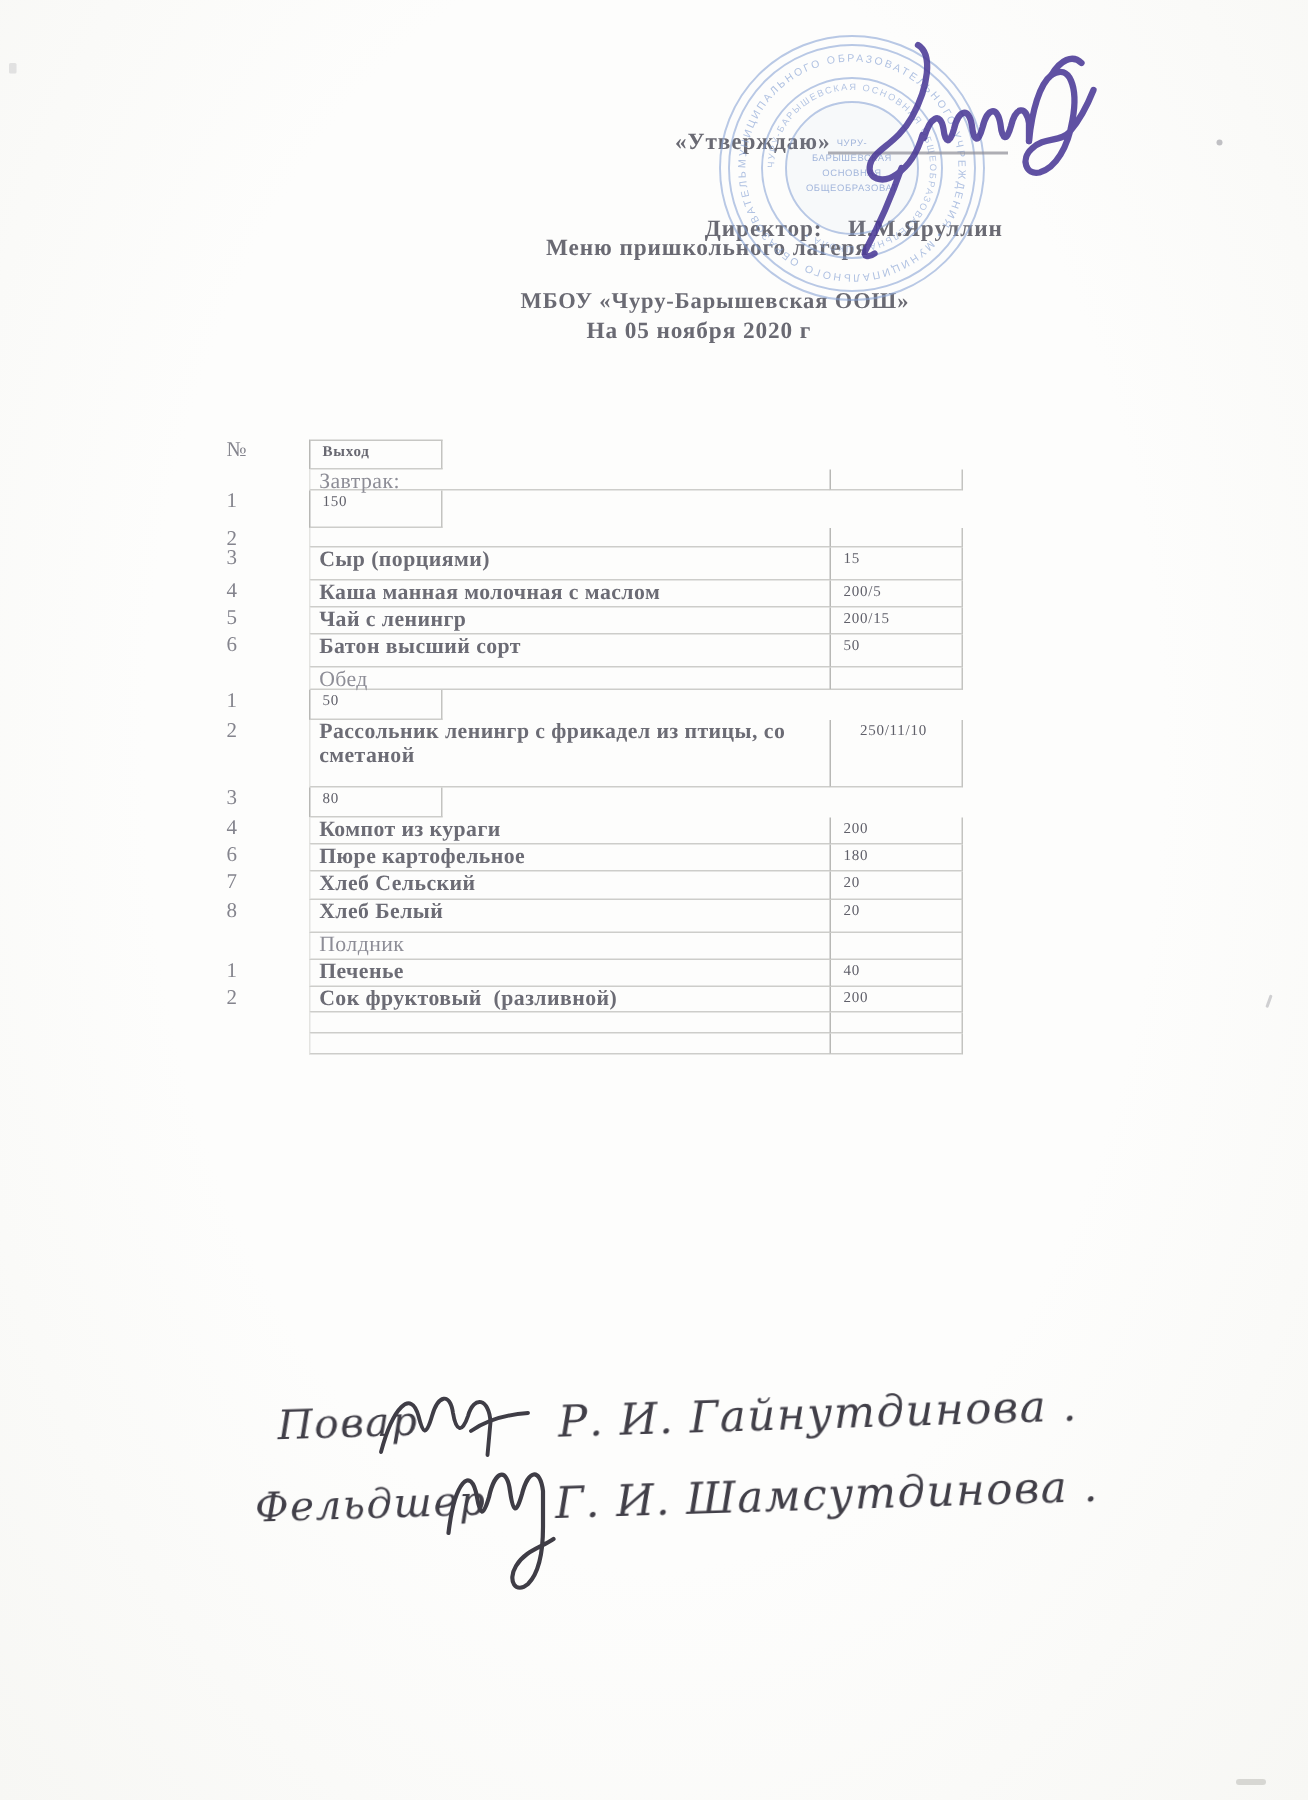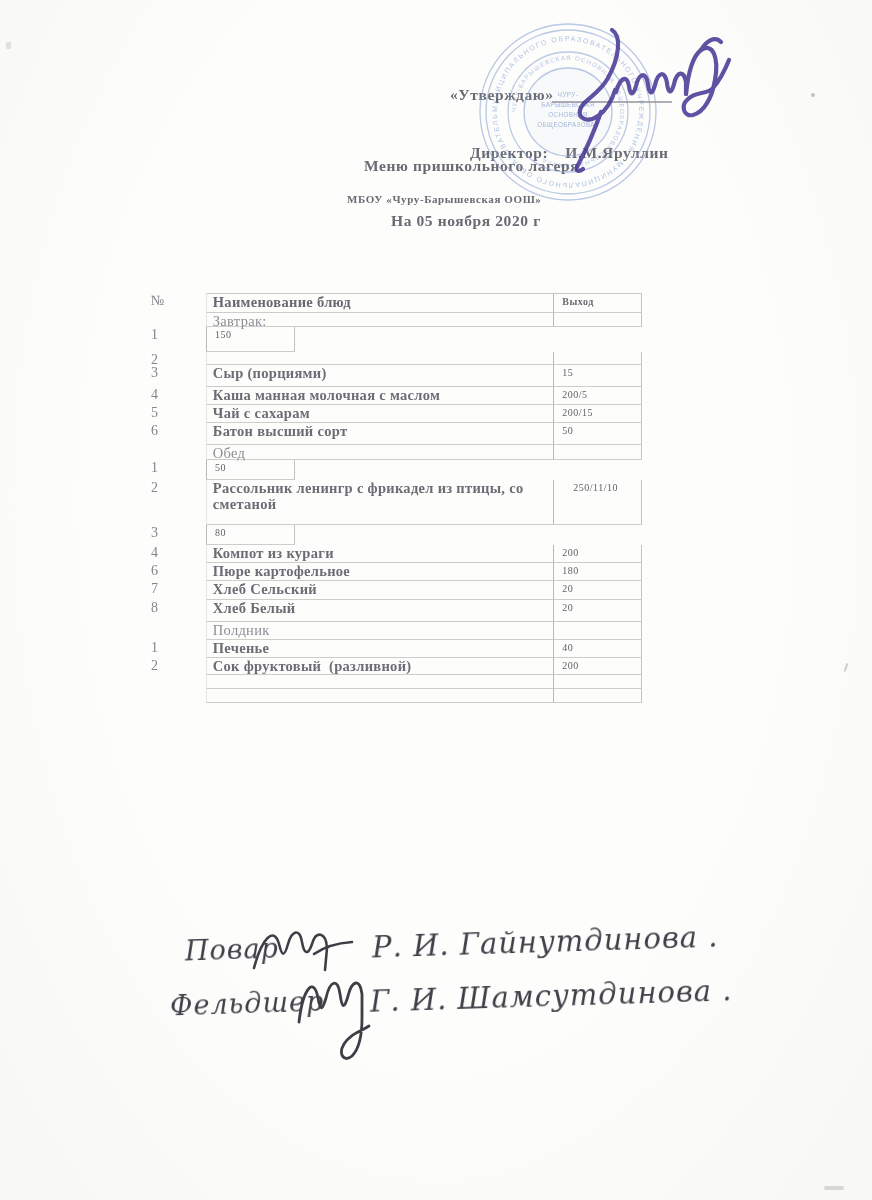--- a/index.html
+++ b/index.html
@@ -37,21 +37,21 @@
 </head>
 <body>
 
 <div class="page">
 
   <div class="txt" style="left:450px;top:86px;font-size:15.5px;">«Утверждаю»</div>
   <div class="txt" style="left:452px;top:126px;font-size:15.5px;font-family:Liberation Serif, serif;">
     <span>Директор:</span><span style="display:inline-block;width:17px;"></span><span>И.М.Яруллин</span>
   </div>
   <div class="txt" style="left:364px;top:157px;font-size:15.5px;">Меню пришкольного лагеря</div>
-  <div class="txt" style="left:347px;top:193px;font-size:11px;">МБОУ «Чуру-Барышевская ООШ»</div>
+  <div class="txt" style="left:347px;top:193px;font-size:15px;">МБОУ «Чуру-Барышевская ООШ»</div>
   <div class="txt" style="left:391px;top:212px;font-size:15.5px;">На 05 ноября 2020 г</div>
 
   <svg class="stamp" width="190" height="190" viewBox="0 0 190 190">
     <defs>
       <path id="ringA" d="M95,95 m-71,0 a71,71 0 1,1 142,0 a71,71 0 1,1 -142,0"></path>
       <path id="ringB" d="M95,95 m-52,0 a52,52 0 1,1 104,0 a52,52 0 1,1 -104,0"></path>
     </defs>
     <g fill="none" stroke="#87a2d4" stroke-width="1.3" opacity=".7">
       <circle cx="95" cy="95" r="88"></circle>
       <circle cx="95" cy="95" r="82"></circle>
@@ -75,21 +75,20 @@
       <path d="M 66,92 C 59,112 51,130 42,147 C 40,151 44,152 48,149"></path>
       <path d="M 81,72 C 85,58 92,54 94,66 C 95,75 98,77 101,66 C 104,53 111,51 113,64 C 114,74 117,76 120,65 C 123,52 130,50 132,63 C 133,73 136,75 139,64 C 142,51 149,50 151,62 L 151,74"></path>
       <path d="M 151,74 C 153,54 158,36 166,30 C 178,22 184,38 180,60 C 177,78 169,92 158,95 C 149,97 145,86 153,79 C 161,71 172,75 178,68 C 184,61 190,50 194,40"></path>
       <path d="M 166,30 C 172,20 180,16 186,22"></path>
     </g>
   </svg>
 
   <div class="menu-table">
     <div class="t-row header-row">
       <div class="c-num">№</div>
-      <div class="c-name">Наименование блюд</div>
       <div class="c-out">Выход</div>
     </div>
 
   <div class="t-row section-row" style="height: 14px;">
     <div class="c-num"></div>
     <div class="c-name">Завтрак:</div>
     <div class="c-out"></div>
   </div>
 
   <div class="t-row" style="height: 25px;">
@@ -110,21 +109,21 @@
   </div>
 
   <div class="t-row" style="height: 18px;">
     <div class="c-num">4</div>
     <div class="c-name">Каша манная молочная с маслом</div>
     <div class="c-out">200/5</div>
   </div>
 
   <div class="t-row" style="height: 18px;">
     <div class="c-num">5</div>
-    <div class="c-name">Чай с сахарам</div>
+    <div class="c-name">Чай с ленингр</div>
     <div class="c-out">200/15</div>
   </div>
 
   <div class="t-row" style="height: 22px;">
     <div class="c-num">6</div>
     <div class="c-name">Батон высший сорт</div>
     <div class="c-out">50</div>
   </div>
 
   <div class="t-row section-row" style="height: 15px;">

